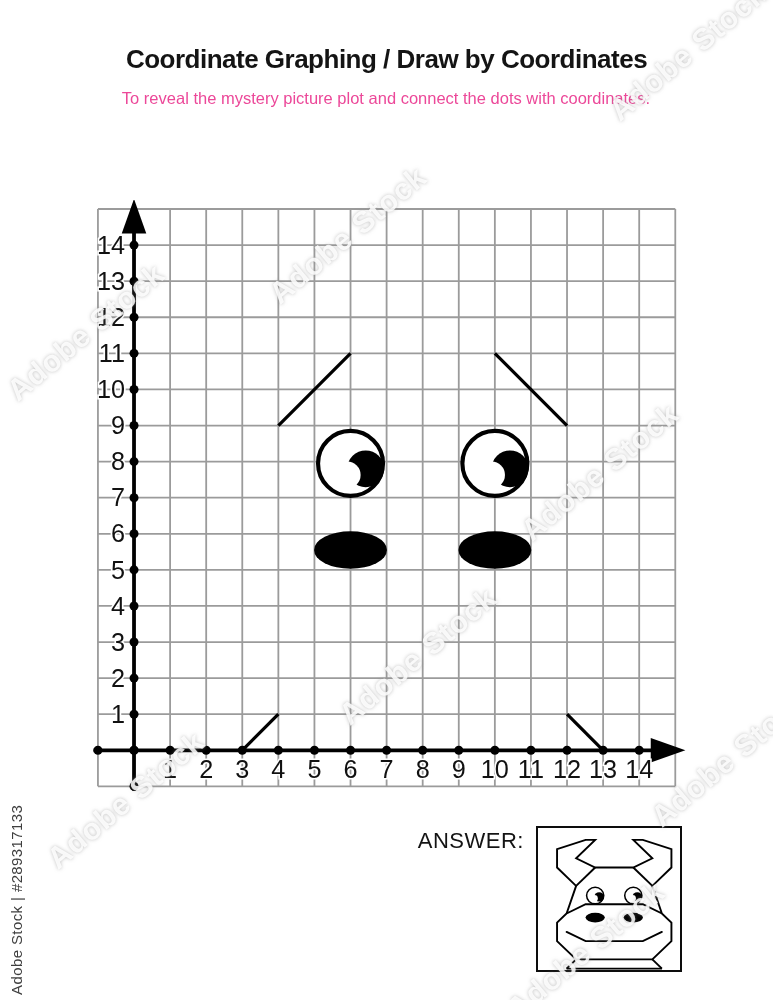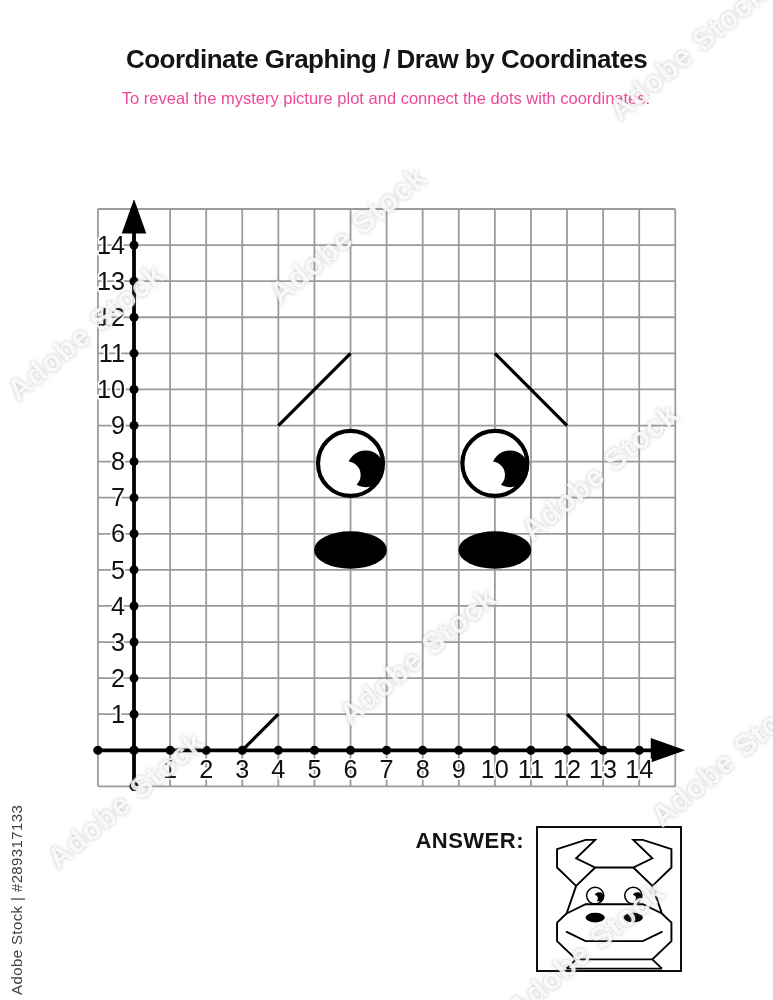--- a/index.html
+++ b/index.html
@@ -12,21 +12,21 @@
   #grid-svg{position:absolute;left:58px;top:200px;}
   .gl{stroke:#9b9b9b;stroke-width:0.05;}
   .axis{stroke:#000;stroke-width:0.105;}
   .axfill{fill:#000;}
   .hint{stroke:#000;stroke-width:0.09;}
   .tick{font-family:"Liberation Sans",sans-serif;font-size:0.7px;fill:#111;
         paint-order:stroke;stroke:#fff;stroke-width:0.09;}
   .tx{text-anchor:middle;}
   .ty{text-anchor:end;}
   .answer-label{position:absolute;top:828px;left:396px;width:128px;text-align:right;
-                font-size:22px;font-weight:bold;letter-spacing:0.5px;color:#141414;}
+                font-size:22px;font-weight:normal;letter-spacing:0.5px;color:#141414;}
   .answer-box{position:absolute;left:536px;top:826px;width:142px;height:142px;
               border:2.5px solid #0d0d0d;background:#fff;}
   #answer-svg{display:block;width:142px;height:142px;}
   .apath{fill:none;stroke:#000;stroke-width:0.2;stroke-linejoin:miter;}
   .amouth{fill:none;stroke:#000;stroke-width:0.2;stroke-linecap:round;}
   #wm-layer{position:absolute;left:0;top:0;width:773px;height:1000px;z-index:3;pointer-events:none;}
   .wm-tile{position:absolute;transform:translate(-50%,-50%) rotate(-40deg);
            font-weight:bold;font-size:30px;letter-spacing:1px;white-space:nowrap;
            color:rgba(255,255,255,0.85);text-shadow:0 0 4px rgba(140,140,140,0.55);}
   .wm-id{position:absolute;left:8px;top:995px;transform-origin:0 0;transform:rotate(-90deg);

